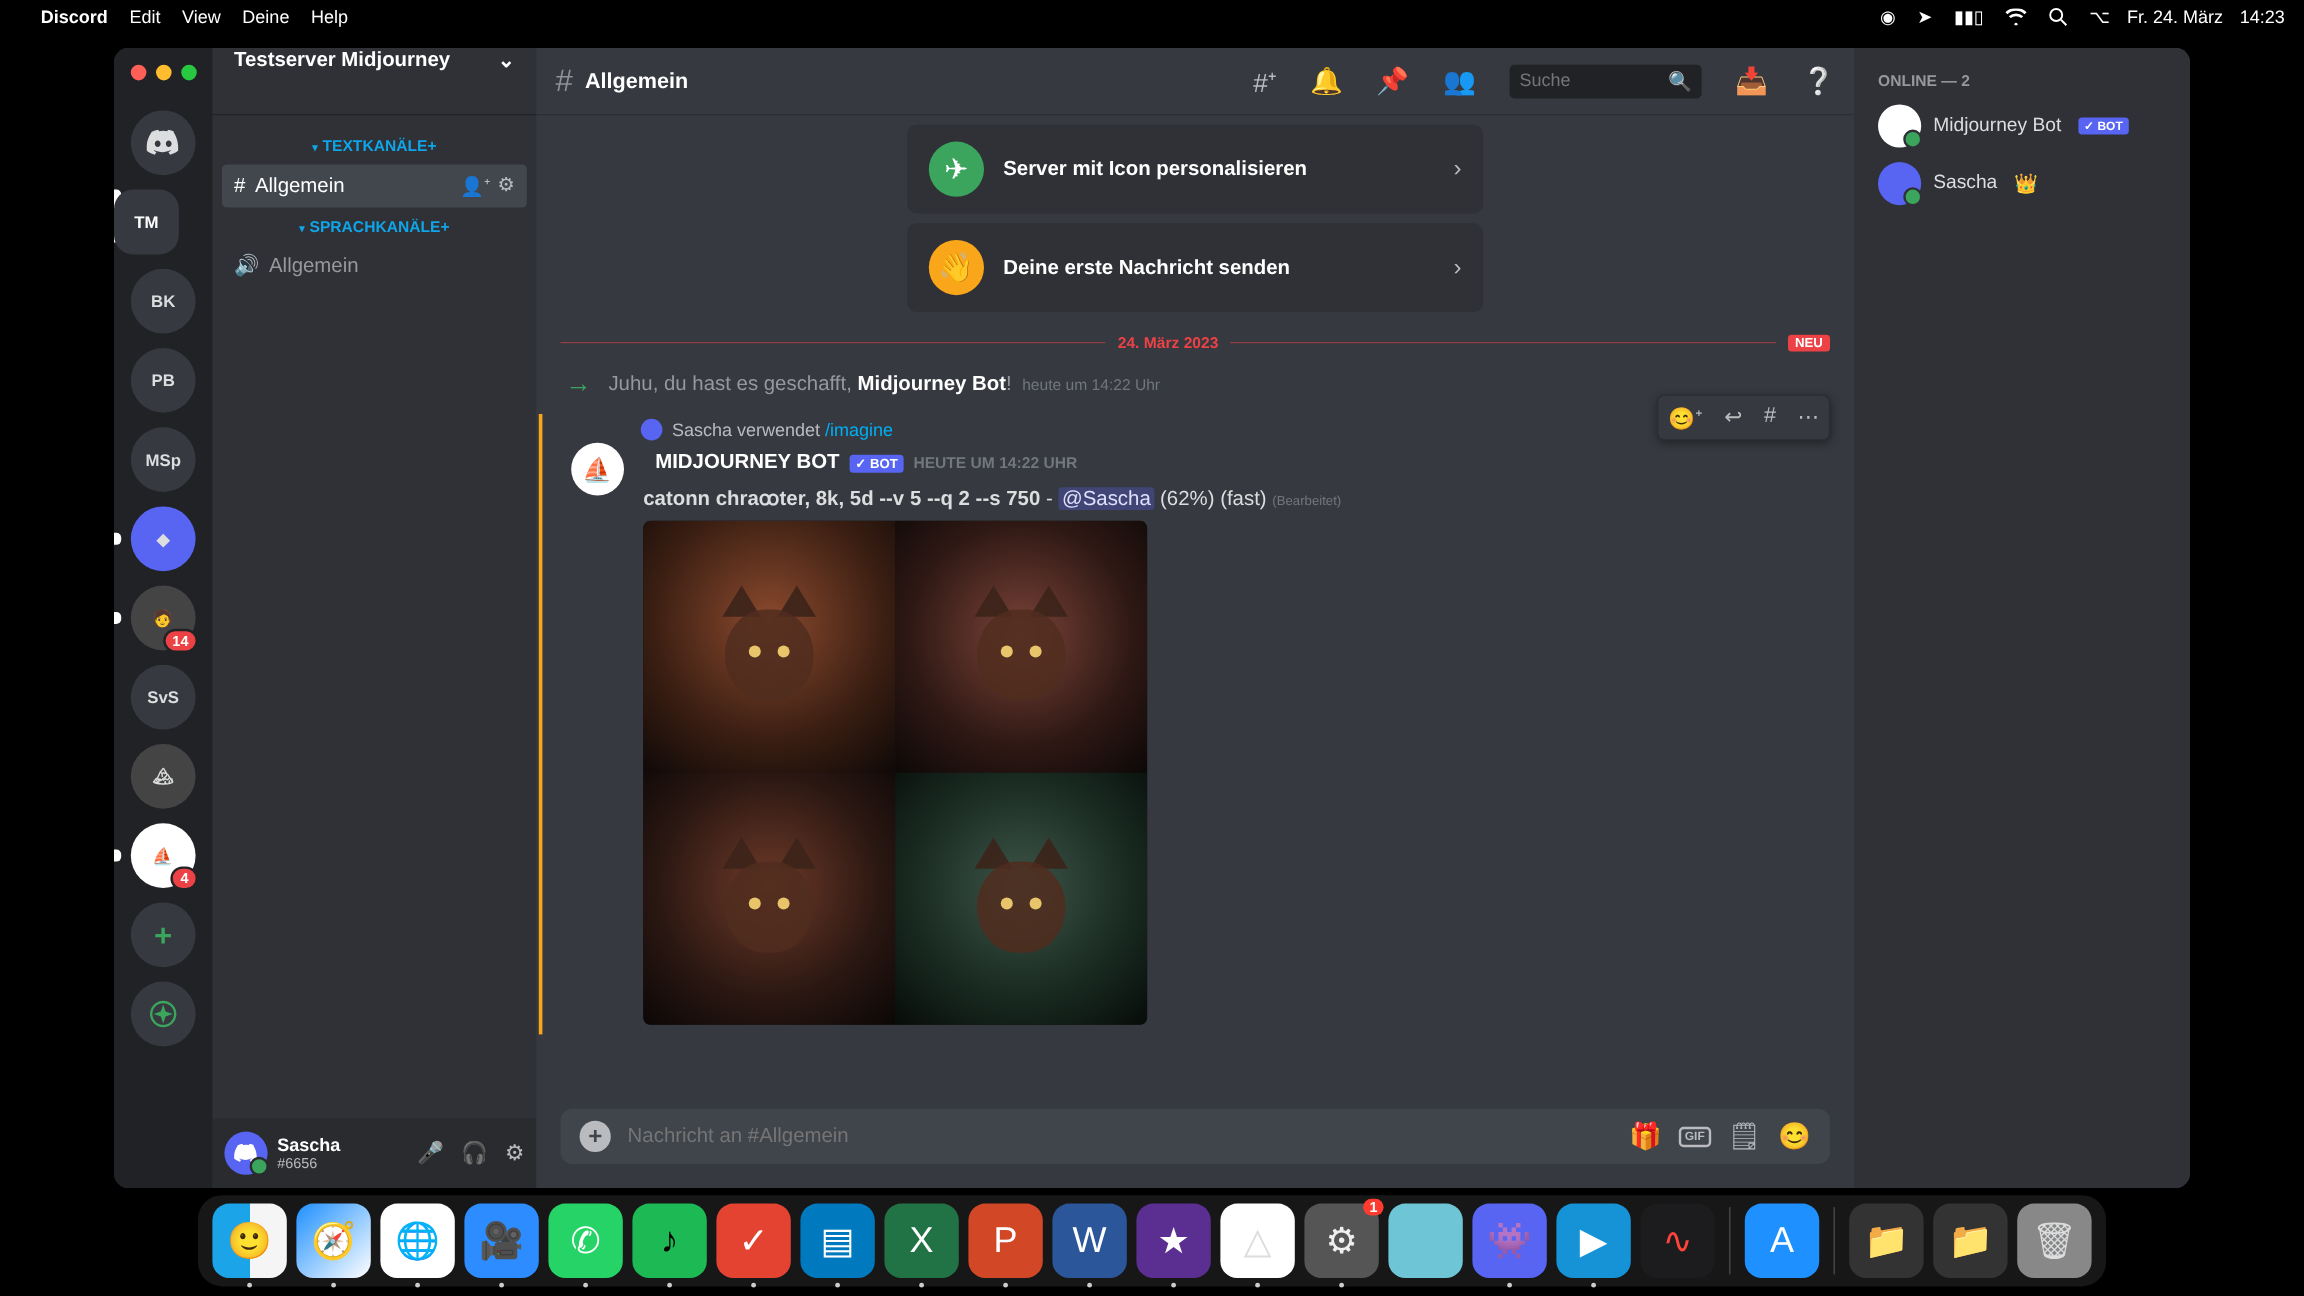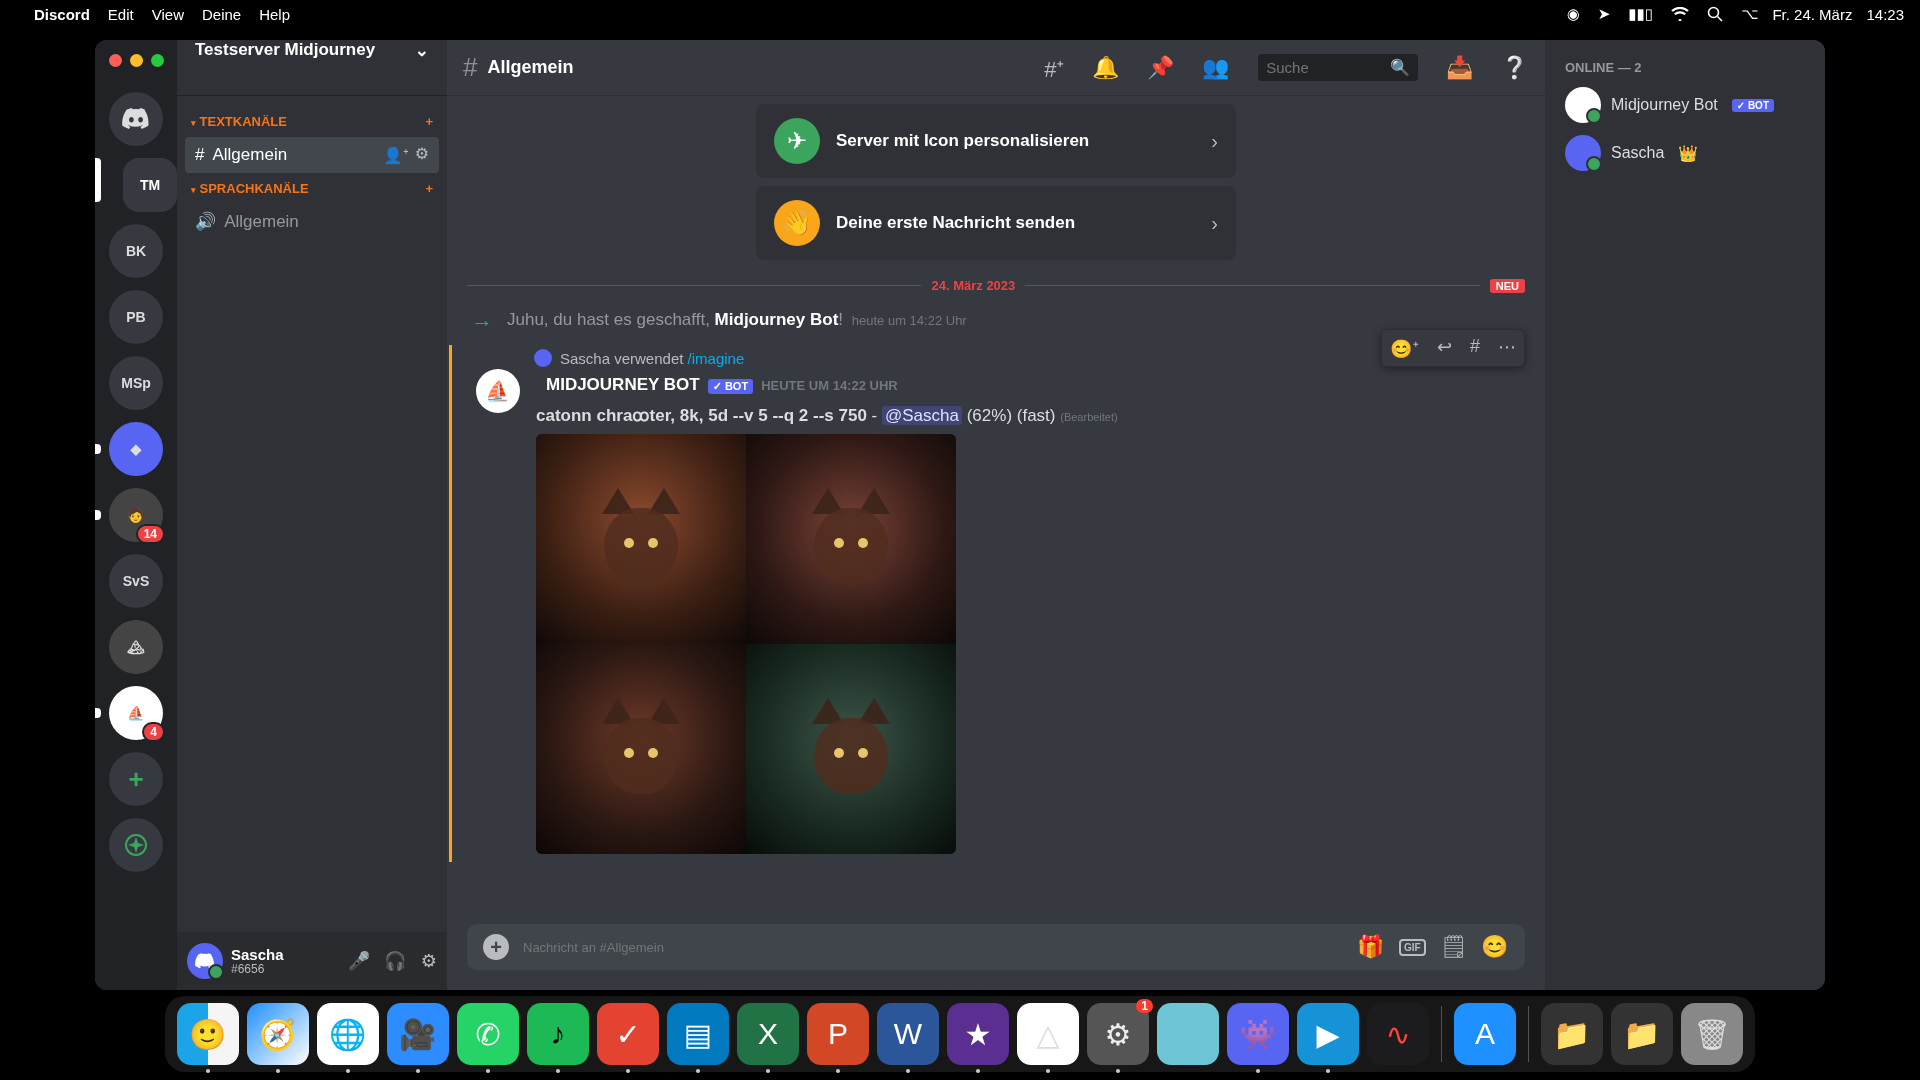--- a/index.html
+++ b/index.html
@@ -30,21 +30,21 @@
 .railbtn .badge{position:absolute;bottom:-2px;right:-2px;background:#ed4245;color:#fff;border-radius:10px;font-size:12px;padding:1px 6px;border:2px solid #202225;font-weight:700}
 .railbtn.add{background:#36393f;color:#3ba55d;font-size:26px}
 .railbtn.explore{background:#36393f;color:#3ba55d}
 .pill{position:absolute;left:0;width:6px;height:44px;background:#fff;border-radius:0 4px 4px 0}
 .pill.short{height:10px}
 
 
 .chside{width:270px;background:#2f3136;display:flex;flex-direction:column}
 .svhead{height:56px;padding:0 18px;display:flex;align-items:flex-start;justify-content:space-between;border-bottom:1px solid #202225;font-weight:700;font-size:17px;color:#fff;cursor:pointer}
 .chlist{flex:1;padding:10px 8px;overflow:auto}
-.chcat{display:flex;align-items:center;justify-content:space-between;padding:8px 6px;font-size:13px;font-weight:600;color:#f97316;text-transform:uppercase;cursor:pointer}
+.chcat{display:flex;align-items:center;justify-content:center;padding:8px 6px;font-size:13px;font-weight:600;color:#0ea5e9;text-transform:uppercase;cursor:pointer}
 .chcat .chev{font-size:9px;margin-right:4px}
 .chitem{display:flex;align-items:center;padding:7px 10px;border-radius:4px;color:#96989d;font-size:17px;cursor:pointer;gap:8px}
 .chitem.sel{background:#42464d;color:#fff}
 .chitem .chactions{margin-left:auto;display:flex;gap:6px;font-size:16px;color:#b9bbbe}
 .userpanel{height:58px;background:#292b2f;display:flex;align-items:center;padding:0 10px;gap:8px}
 .userpanel .av{width:36px;height:36px;border-radius:50%;background:#5865f2;display:flex;align-items:center;justify-content:center;position:relative}
 .userpanel .av::after{content:"";position:absolute;bottom:-1px;right:-1px;width:12px;height:12px;border-radius:50%;background:#3ba55d;border:2px solid #292b2f}
 .userpanel .uname{font-size:15px;font-weight:600;color:#fff;line-height:1}
 .userpanel .utag{font-size:12px;color:#b9bbbe}
 .userpanel .uicons{margin-left:auto;display:flex;gap:14px;color:#b9bbbe;font-size:18px}
@@ -102,21 +102,21 @@
 .earR{right:6px;border-bottom:26px solid rgba(60,35,25,.9)}
 .head{position:absolute;top:14px;left:8px;right:8px;bottom:0;border-radius:50%/55%;background:rgba(80,45,30,.85)}
 .eye{position:absolute;width:10px;height:10px;border-radius:50%;background:#e8c46a;top:44px}
 .eyeL{left:28px}.eyeR{right:28px}
 
 .msgactions{position:absolute;top:-16px;right:20px;background:#36393f;border:1px solid #2c2e33;border-radius:6px;display:flex;padding:4px;gap:10px;box-shadow:0 2px 8px rgba(0,0,0,.4)}
 .msgactions span{color:#b9bbbe;font-size:18px;cursor:pointer;padding:2px 4px}
 
 .composer{margin:0 20px 20px 20px;background:#40444b;border-radius:10px;display:flex;align-items:center;padding:10px 16px;gap:14px}
 .composer .plus{width:26px;height:26px;border-radius:50%;background:#b9bbbe;color:#40444b;display:flex;align-items:center;justify-content:center;font-size:20px;font-weight:700;cursor:pointer}
-.composer input{flex:1;background:transparent;border:none;outline:none;color:#dcddde;font-size:13px}
+.composer input{flex:1;background:transparent;border:none;outline:none;color:#dcddde;font-size:17px}
 .composer .cicon{color:#b9bbbe;font-size:22px;cursor:pointer}
 
 
 .members{width:280px;background:#2f3136;padding:14px 10px}
 .mhead{font-size:13px;font-weight:600;color:#96989d;text-transform:uppercase;padding:6px 10px}
 .mitemr{display:flex;align-items:center;gap:10px;padding:6px 10px;border-radius:4px;cursor:pointer}
 .mitemr .mav2{width:36px;height:36px;border-radius:50%;background:#5865f2;position:relative}
 .mitemr .mav2::after{content:"";position:absolute;bottom:-1px;right:-1px;width:12px;height:12px;border-radius:50%;background:#3ba55d;border:2px solid #2f3136}
 .mitemr .mname{font-size:16px;font-weight:500;color:#dcddde}
 .mitemr .mbadge{background:#5865f2;color:#fff;font-size:10px;font-weight:700;padding:1px 5px;border-radius:3px;margin-left:4px}
@@ -186,21 +186,21 @@
     <span class="tl-y"></span>
     <span class="tl-g"></span>
   </div>
 
   <div class="rail">
     <div class="railbtn" style="background:#36393f">
       <svg width="28" height="22" viewBox="0 0 28 22">
           <path fill="#dcddde" d="M23.5 1.8A23 23 0 0018 .1l-.6 1.2a21 21 0 00-6.8 0L10 .1a23 23 0 00-5.5 1.7C.8 7.2-.2 12.4.3 17.6c2.3 1.7 4.5 2.7 6.7 3.4l1.4-2.3c-.8-.3-1.5-.6-2.2-1l.5-.4c4.3 2 9 2 13.3 0l.5.4c-.7.4-1.4.7-2.2 1l1.4 2.3c2.2-.7 4.4-1.7 6.7-3.4.6-6-1-11.2-4-15.8zM9.4 14.4c-1.3 0-2.4-1.2-2.4-2.7s1-2.7 2.4-2.7 2.4 1.2 2.4 2.7-1.1 2.7-2.4 2.7zm9.2 0c-1.3 0-2.4-1.2-2.4-2.7s1-2.7 2.4-2.7 2.4 1.2 2.4 2.7-1.1 2.7-2.4 2.7z"></path>
         </svg>
     </div>
-    <div style="position:relative;width:100%;display:flex;justify-content:flex-end">
+    <div style="position:relative;width:100%;display:flex;justify-content:flex-start">
       <div class="pill"></div>
       <div class="railbtn tm active">TM</div>
     </div>
     <div class="railbtn">BK</div>
     <div class="railbtn">PB</div>
     <div class="railbtn">MSp</div>
     <div style="position:relative;width:100%;display:flex;justify-content:center">
       <div class="pill short" style="top:22px"></div>
       <div class="railbtn blue">◆</div>
     </div>

